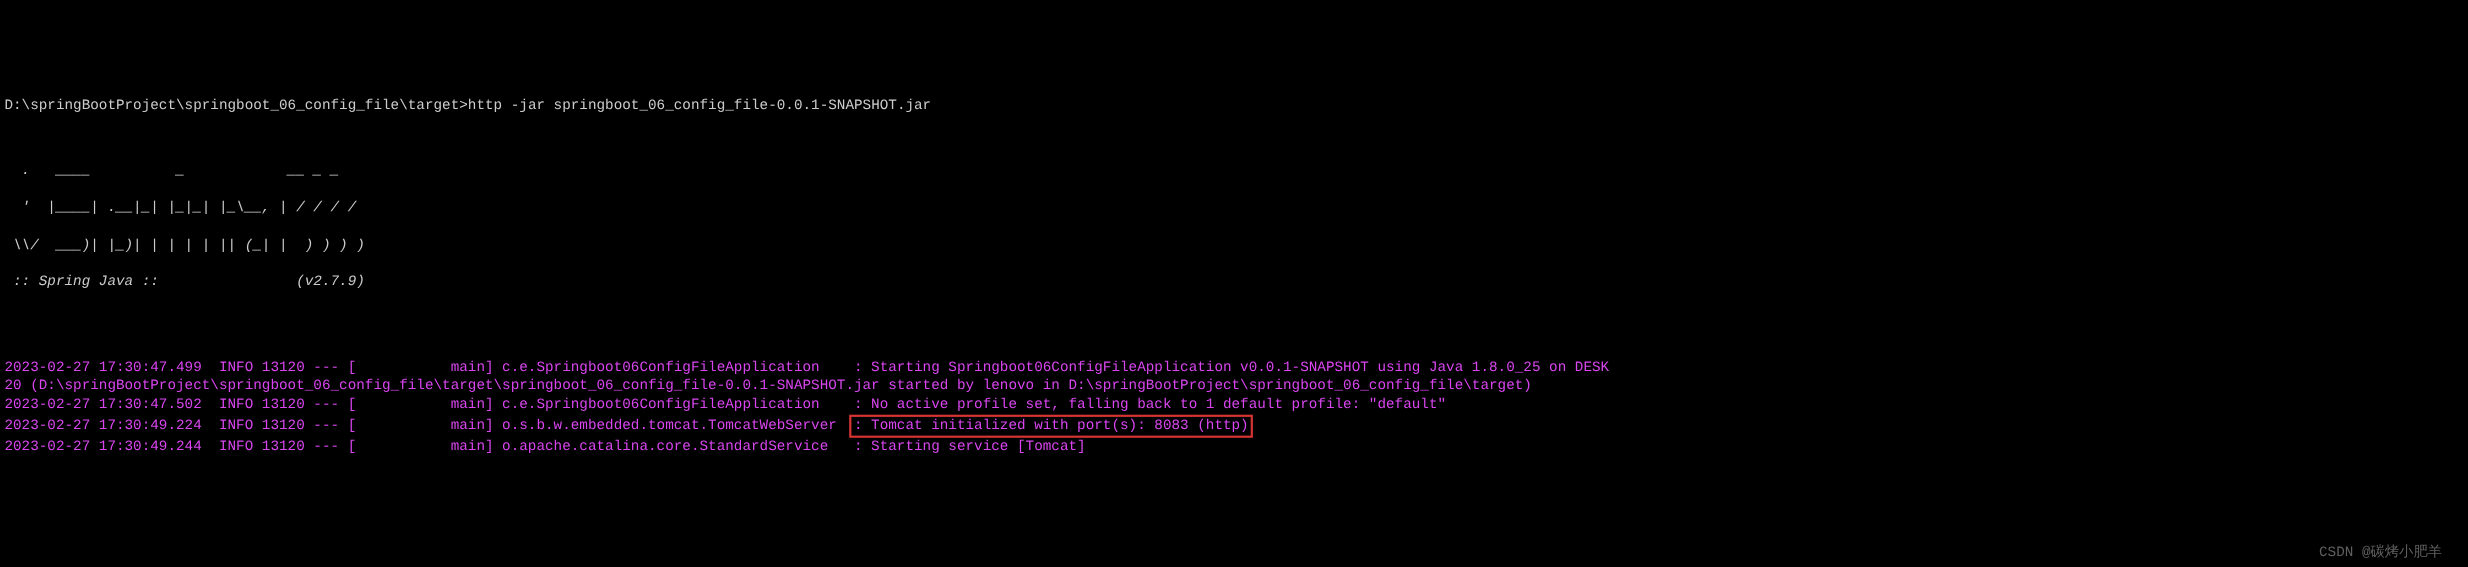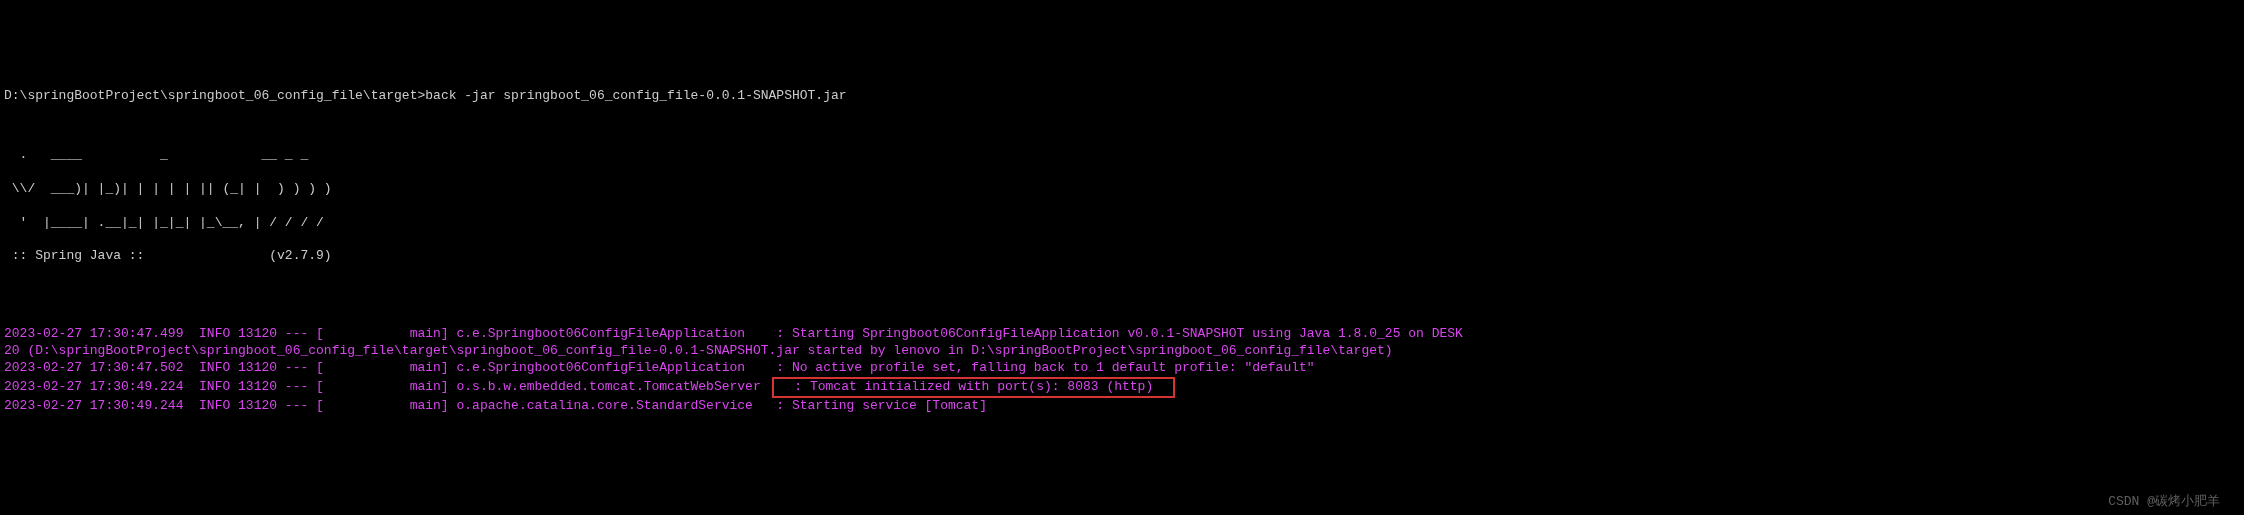--- a/index.html
+++ b/index.html
@@ -20,51 +20,52 @@
     .terminal {
       width: 100%;
     }
     .prompt-line {
       color: #ccc;
       margin-bottom: 8px;
     }
     .banner {
       color: #ccc;
       margin-bottom: 2px;
+      font-style: italic;
     }
     .log-line {
       color: #d946ef;
       white-space: pre;
     }
     .highlight-box {
       border: 2px solid #d63333;
       display: inline-block;
-      padding: 0 20px;
+      padding: 0 2px;
       margin-left: -4px;
     }
     .watermark {
       position: fixed;
       bottom: 4px;
       right: 24px;
       color: #888;
       font-size: 13px;
       opacity: 0.7;
     }
   </style>
 </head>
 <body>
 
 
 
 <div class="terminal">
-<div class="prompt-line"><span>D:\springBootProject\springboot_06_config_file\target&gt;</span><span>back -jar springboot_06_config_file-0.0.1-SNAPSHOT.jar</span></div>
+<div class="prompt-line"><span>D:\springBootProject\springboot_06_config_file\target&gt;</span><span>http -jar springboot_06_config_file-0.0.1-SNAPSHOT.jar</span></div>
 <div class="banner">
 <div>  .   ____          _            __ _ _</div>
+<div>  '  |____| .__|_| |_|_| |_\__, | / / / /</div>
 <div> \\/  ___)| |_)| | | | | || (_| |  ) ) ) )</div>
-<div>  '  |____| .__|_| |_|_| |_\__, | / / / /</div>
 <div> :: Spring Java ::                (v2.7.9)</div>
 </div>
 <div style="height:8px"></div>
 <div id="log-container"><div class="log-line">2023-02-27 17:30:47.499  INFO 13120 --- [           main] c.e.Springboot06ConfigFileApplication    : Starting Springboot06ConfigFileApplication v0.0.1-SNAPSHOT using Java 1.8.0_25 on DESK</div><div class="log-line">20 (D:\springBootProject\springboot_06_config_file\target\springboot_06_config_file-0.0.1-SNAPSHOT.jar started by lenovo in D:\springBootProject\springboot_06_config_file\target)</div><div class="log-line">2023-02-27 17:30:47.502  INFO 13120 --- [           main] c.e.Springboot06ConfigFileApplication    : No active profile set, falling back to 1 default profile: "default"</div><div class="log-line"><span>2023-02-27 17:30:49.224  INFO 13120 --- [           main] o.s.b.w.embedded.tomcat.TomcatWebServer  </span><span class="highlight-box">: Tomcat initialized with port(s): 8083 (http)</span></div><div class="log-line">2023-02-27 17:30:49.244  INFO 13120 --- [           main] o.apache.catalina.core.StandardService   : Starting service [Tomcat]</div></div>
 </div>
 
 <div class="watermark">CSDN @碳烤小肥羊</div>
 
 
 

